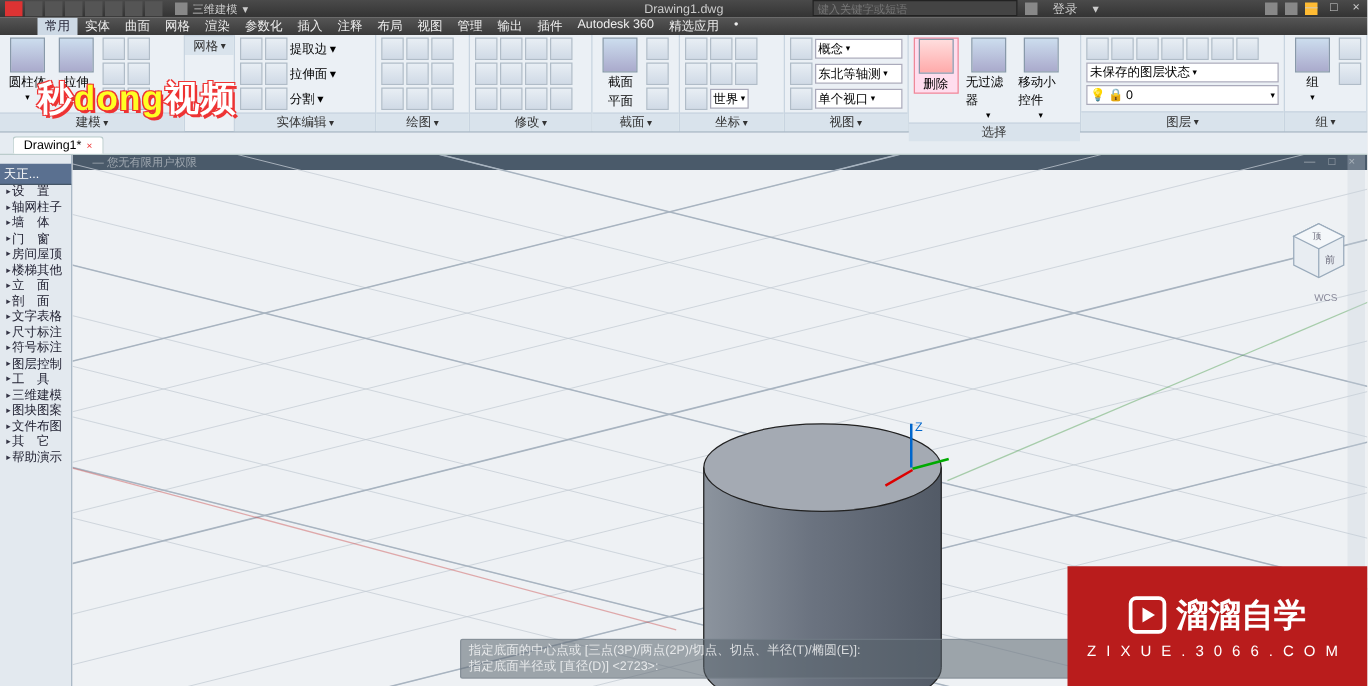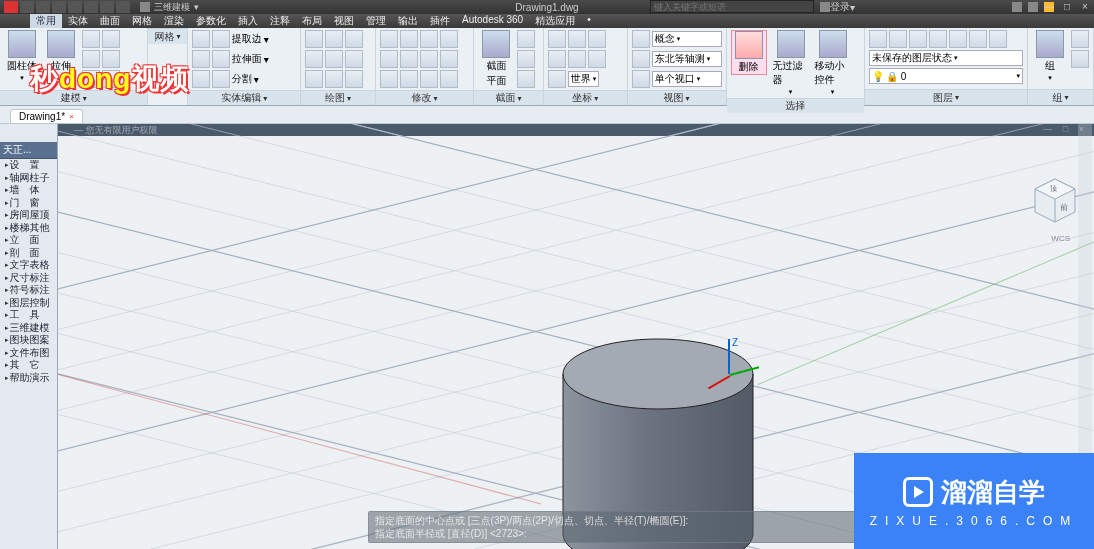--- a/index.html
+++ b/index.html
@@ -6,21 +6,21 @@
   body { width: 1094px; height: 549px; overflow: hidden; background: #f0f0f0; position: relative; }
 
   
   .titlebar { height: 14px; background: linear-gradient(#4a4a4a,#333); display: flex; align-items: center; color: #ccc; font-size: 9px; position: relative; }
   .qat { display: flex; gap: 2px; padding-left: 4px; }
   .qat-btn { width: 14px; height: 12px; background: #555; display:inline-block; }
   .ws-sel { display:flex; align-items:center; gap:4px; margin-left: 10px;}
   .ws-sel .probe{width:10px;height:10px;background:#888;}
   .title-center { position:absolute; left:50%; transform:translateX(-50%); font-size:10px;}
   .search-box { position:absolute; left:650px; top:0; width:164px; height:13px; background:#444; border:1px solid #222; font-size:9px; color:#888; padding:0 3px;}
-  .login { position:absolute; left:820px; display:flex; gap:0; align-items:center; font-size:10px;}
+  .login { position:absolute; left:820px; display:flex; gap:12px; align-items:center; font-size:10px;}
   .login .icon{width:10px;height:10px;background:#888;}
   .tb-right { position:absolute; right:40px; display:flex; gap:6px;}
   .tb-right span{width:10px;height:10px;background:#888;display:inline-block;}
   .win-ctrl { position:absolute; right:0; display:flex;}
   .win-ctrl span{width:18px;height:13px;text-align:center;font-size:10px;color:#ccc;}
 
   
   .menubar { height: 14px; background: linear-gradient(#555,#3a3a3a); display: flex; font-size: 10px; color: #eee; padding-left: 30px;}
   .menubar span { padding: 0 6px; cursor:pointer; }
 
@@ -42,21 +42,21 @@
   .watermark{position:absolute;left:30px;top:32px;font-size:28px;font-weight:bold;color:#fff;text-shadow:2px 2px 0 #e33,-1px -1px 0 #e33,1px -1px 0 #e33,-1px 1px 0 #e33;z-index:15;pointer-events:none;letter-spacing:1px;}
   .watermark .md{color:#ff2;}
 
   
   .filetab-row{height:18px;background:#e6ecf2;border-bottom:1px solid #bcc;display:flex;align-items:flex-end;padding-left:10px;}
   .filetab{background:#fff;border:1px solid #bcc;border-bottom:none;padding:1px 8px;font-size:10px;border-radius:3px 3px 0 0;display:flex;align-items:center;gap:4px;}
   .filetab .x{color:#e33;font-size:8px;}
 
   
   .work{position:relative;height:425px;display:flex;}
-  .sidebar{width:58px;background:#e3e9ef;border-right:1px solid #9ab;font-size:10px;color:#223;padding-top:18px;}
+  .sidebar{width:58px;background:#e3e9ef;border-right:1px solid #9ab;font-size:10px;color:#223;padding-top:7px;}
   .sidebar .hdr{background:#5a7090;color:#fff;padding:1px 3px;font-size:10px;border-bottom:1px solid #456;}
   .sidebar .itm{padding:0 2px 0 5px;display:flex;align-items:flex-start;gap:1px;cursor:pointer;line-height:12.5px;}
   .sidebar .itm::before{content:"▸";font-size:7px;color:#334;}
   .canvas{flex:1;position:relative;background:#eef1f4;overflow:hidden;}
   .grid{position:absolute;inset:0;}
   .grid svg{width:100%;height:100%;}
   .cyl{position:absolute;left:500px;top:210px;width:200px;height:240px;}
   .cyl svg{width:100%;height:100%;}
   .axisZ{position:absolute;left:670px;top:215px;width:2px;height:35px;background:#06c;}
   .axisZ::after{content:"Z";position:absolute;top:-2px;left:4px;color:#06c;font-size:10px;}
@@ -67,21 +67,21 @@
   .cube{position:absolute;right:14px;top:50px;width:50px;height:50px;}
   .cube svg{width:100%;height:100%;}
   .wcs{position:absolute;right:24px;top:110px;font-size:8px;color:#889;}
   .topbar{position:absolute;top:0;left:0;right:0;height:12px;background:#4a5a6a;font-size:9px;color:rgba(255,255,255,.45);padding-left:16px;display:flex;justify-content:space-between;}
   .topbar .rt{padding-right:6px;letter-spacing:4px;}
 
   
   .cmd{position:absolute;left:310px;right:60px;bottom:6px;height:32px;background:rgba(90,100,110,0.55);border:1px solid rgba(120,130,140,0.6);font-size:10px;color:rgba(255,255,255,0.75);padding:2px 6px;line-height:13px;border-radius:2px;}
 
   
-  .logo3066{position:absolute;right:0;bottom:0;width:240px;height:96px;background:#3b82f6;color:#fff;display:flex;flex-direction:column;align-items:center;justify-content:center;}
+  .logo3066{position:absolute;right:0;bottom:0;width:240px;height:96px;background:#b91c1c;color:#fff;display:flex;flex-direction:column;align-items:center;justify-content:center;}
   .logo3066 .t1{font-size:26px;font-weight:bold;display:flex;align-items:center;gap:8px;}
   .logo3066 .play{width:30px;height:30px;border:3px solid #fff;border-radius:6px;display:flex;align-items:center;justify-content:center;}
   .logo3066 .play::after{content:"";border-left:10px solid #fff;border-top:6px solid transparent;border-bottom:6px solid transparent;margin-left:2px;}
   .logo3066 .t2{font-size:12px;letter-spacing:8px;margin-top:4px;}
   .canvas-ctrl{position:absolute;right:2px;top:0;bottom:0;width:14px;background:rgba(200,210,220,.3);}
 </style>
 </head>
 <body>
 
 <div class="titlebar">

